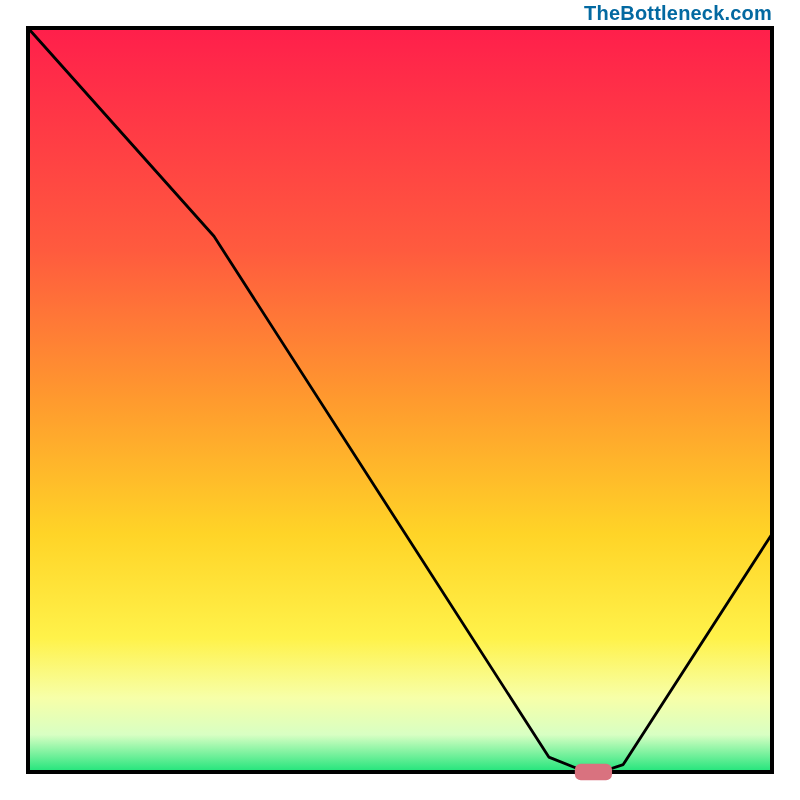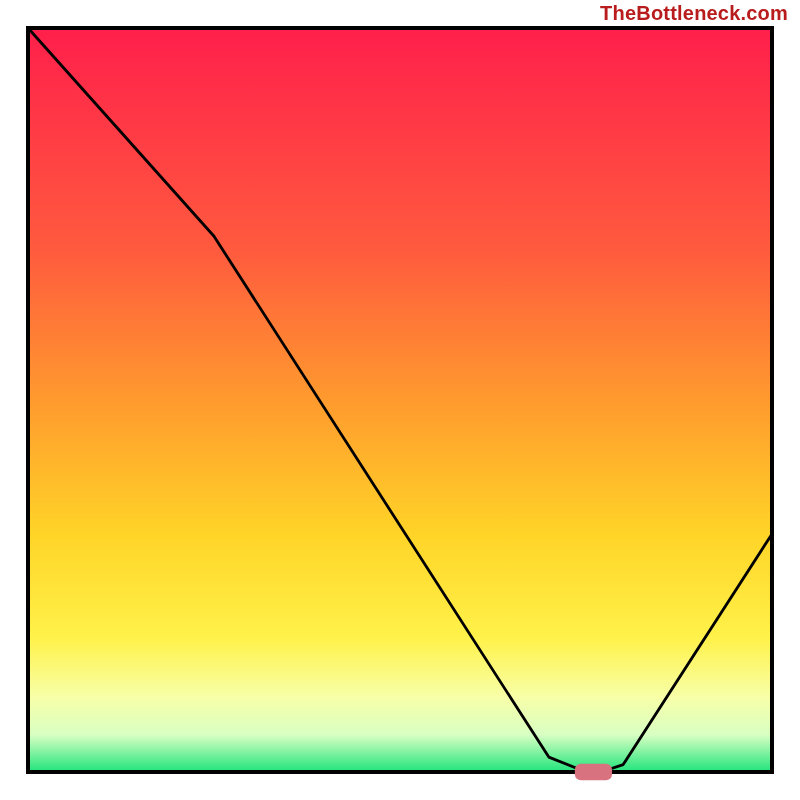--- a/index.html
+++ b/index.html
@@ -11,24 +11,24 @@
     font-family: Arial, Helvetica, sans-serif;
   }
   .container {
     position: relative;
     width: 800px;
     height: 800px;
   }
   .attribution {
     position: absolute;
     top: 2px;
-    right: 12px;
+    right: 28px;
     font-size: 20px;
     font-weight: 600;
-    color: #b91c1c;
+    color: #0369a1;
     letter-spacing: 0.2px;
   }
   svg.plot {
     position: absolute;
     left: 0;
     top: 0;
     width: 800px;
     height: 800px;
   }
 </style>

